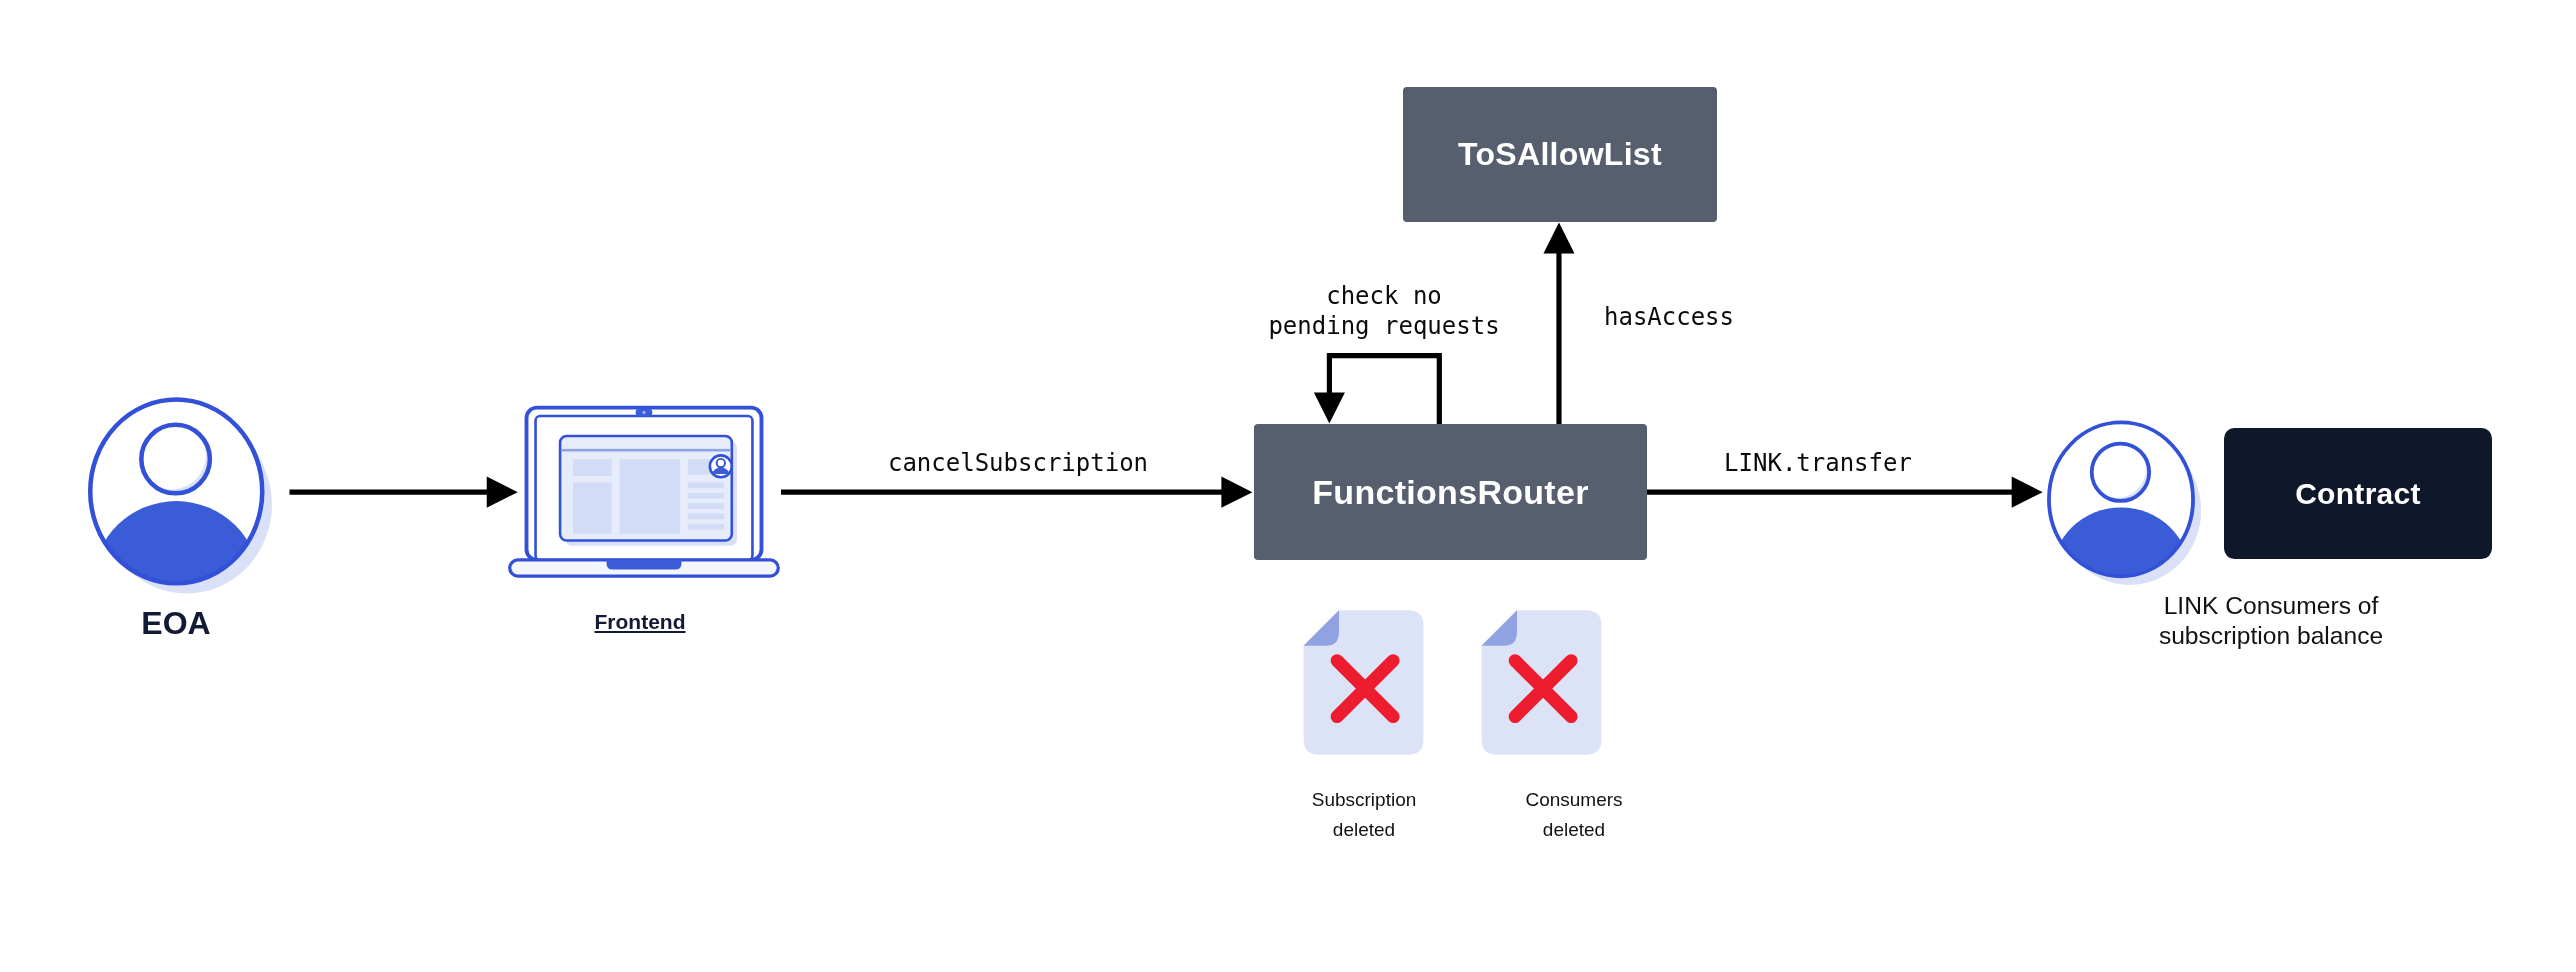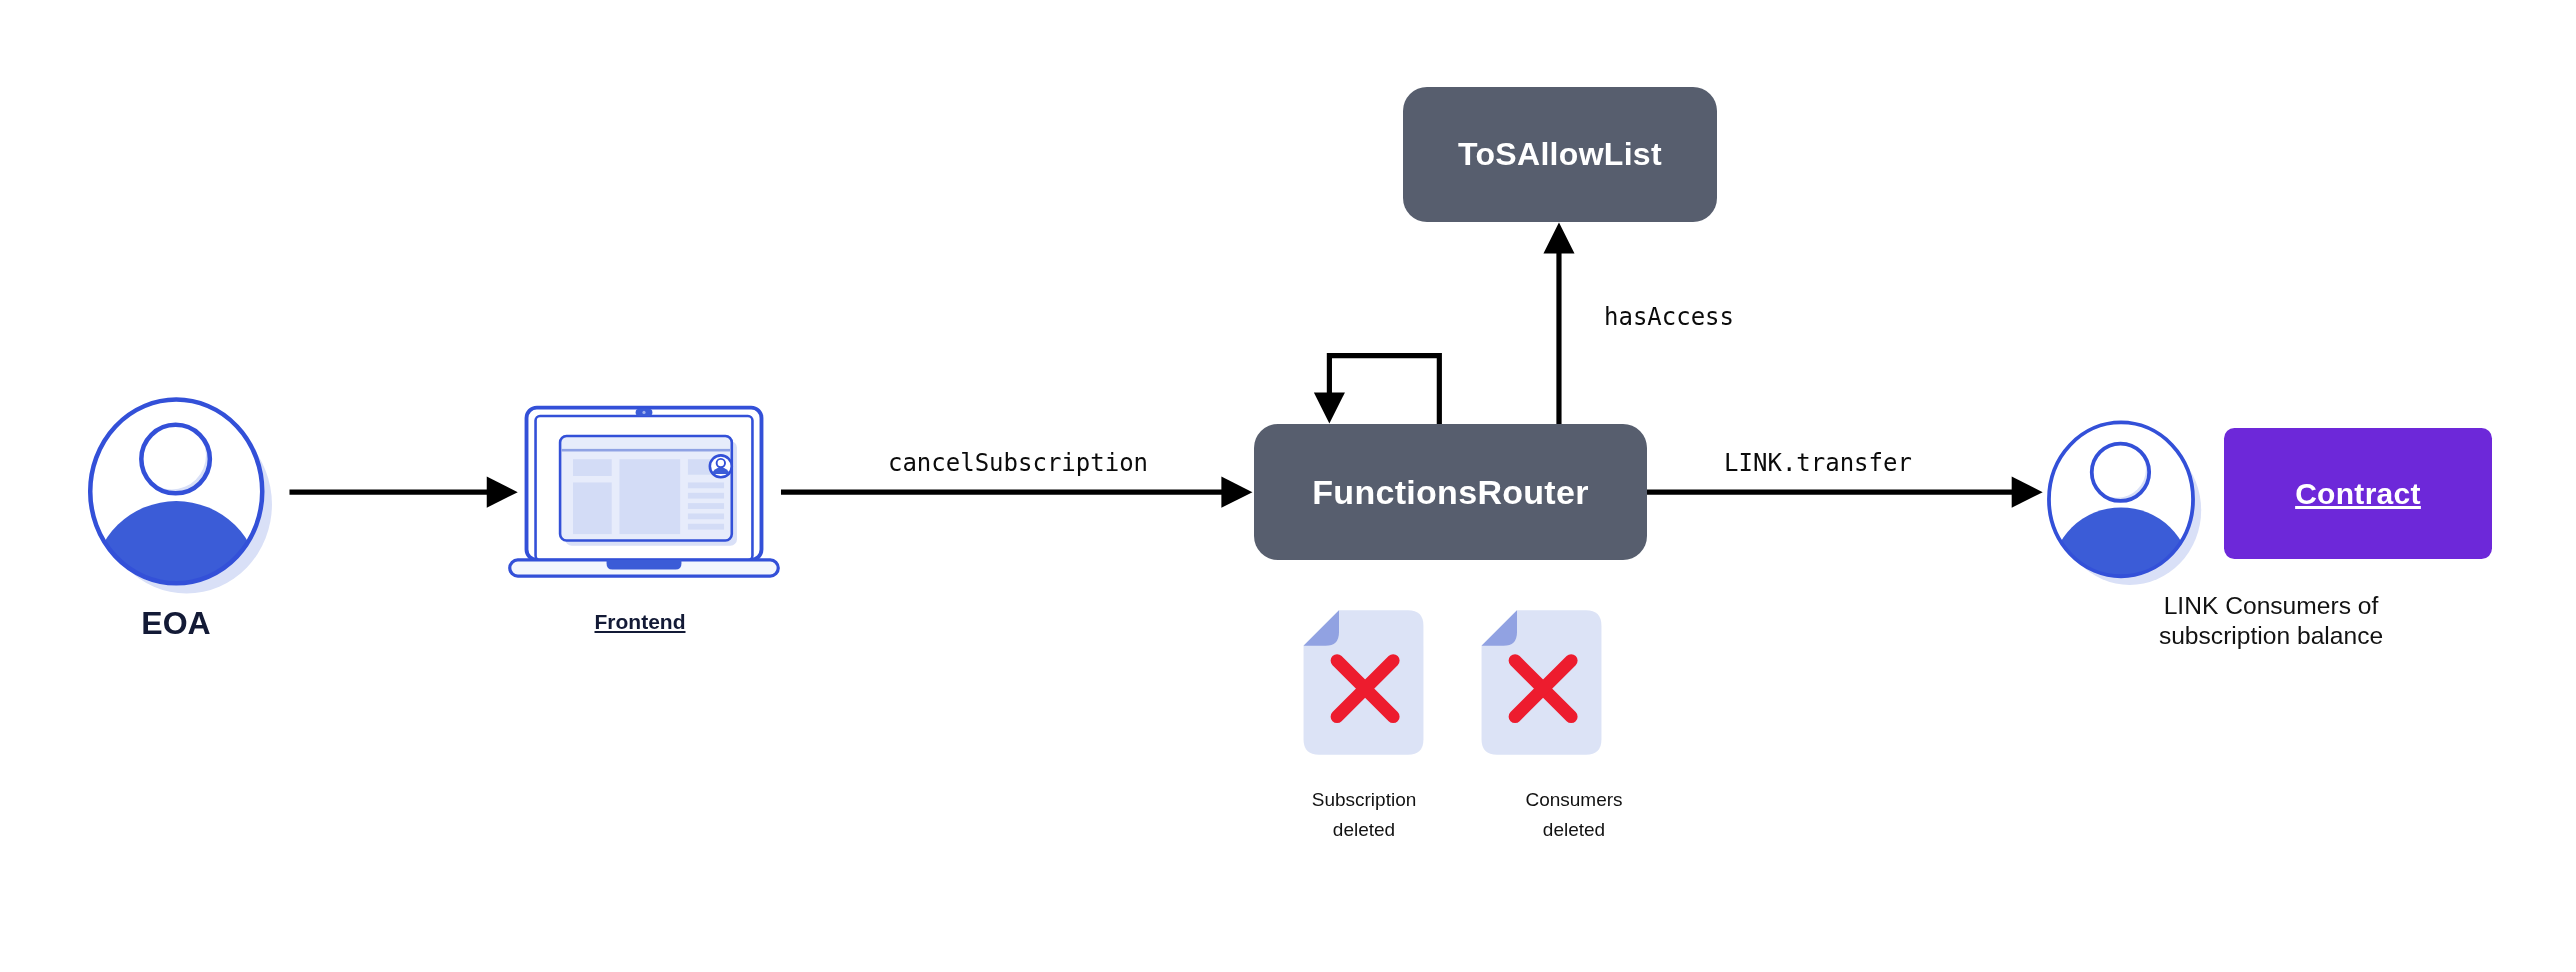--- a/index.html
+++ b/index.html
@@ -15,25 +15,25 @@
   .layer { position: absolute; left: 0; top: 0; width: 2576px; height: 972px; }
 
   
   .node-box {
     position: absolute;
     display: flex;
     align-items: center;
     justify-content: center;
     color: #ffffff;
     font-weight: bold;
-    border-radius: 24px;
+    border-radius: 4px;
     letter-spacing: 0.3px;
   }
   .slate { background: #575E6E; }
-  .navy  { background: #6d28d9; text-decoration: underline; }
+  .navy  { background: #0f172a; }
 
   .box-tos      { left: 1403px; top: 87px; width: 314px; height: 135px; font-size: 32px; }
   .box-router   { left: 1254px; top: 424px; width: 393px; height: 136px; font-size: 34px; }
   .box-contract { left: 2224px; top: 428px; width: 268px; height: 131px; font-size: 30px; border-radius: 10.4px; }
 
   
   .lbl {
     position: absolute;
     transform: translate(-50%, -50%);
     white-space: nowrap;
@@ -181,20 +181,24 @@
       <line x1="54" y1="80" x2="141" y2="167" stroke="#ED1C2E" stroke-width="20" stroke-linecap="round"></line>
       <line x1="141" y1="80" x2="54" y2="167" stroke="#ED1C2E" stroke-width="20" stroke-linecap="round"></line>
     </g>
   </svg>
 
   <div class="lbl title lbl-eoa">EOA</div>
   <div class="lbl title lbl-frontend">Frontend</div>
 
   <div class="lbl mono lbl-cancel">cancelSubscription</div>
 
+  <div class="lbl mono lbl-check">
+    <span>check no</span><br>
+    <span>pending requests</span>
+  </div>
 
   <div class="lbl mono lbl-hasaccess">hasAccess</div>
 
   <div class="lbl mono lbl-linktx">LINK.transfer</div>
 
   <div class="lbl caption lbl-receiver">
     <span>LINK Consumers of</span><br>
     <span>subscription balance</span>
   </div>
 

